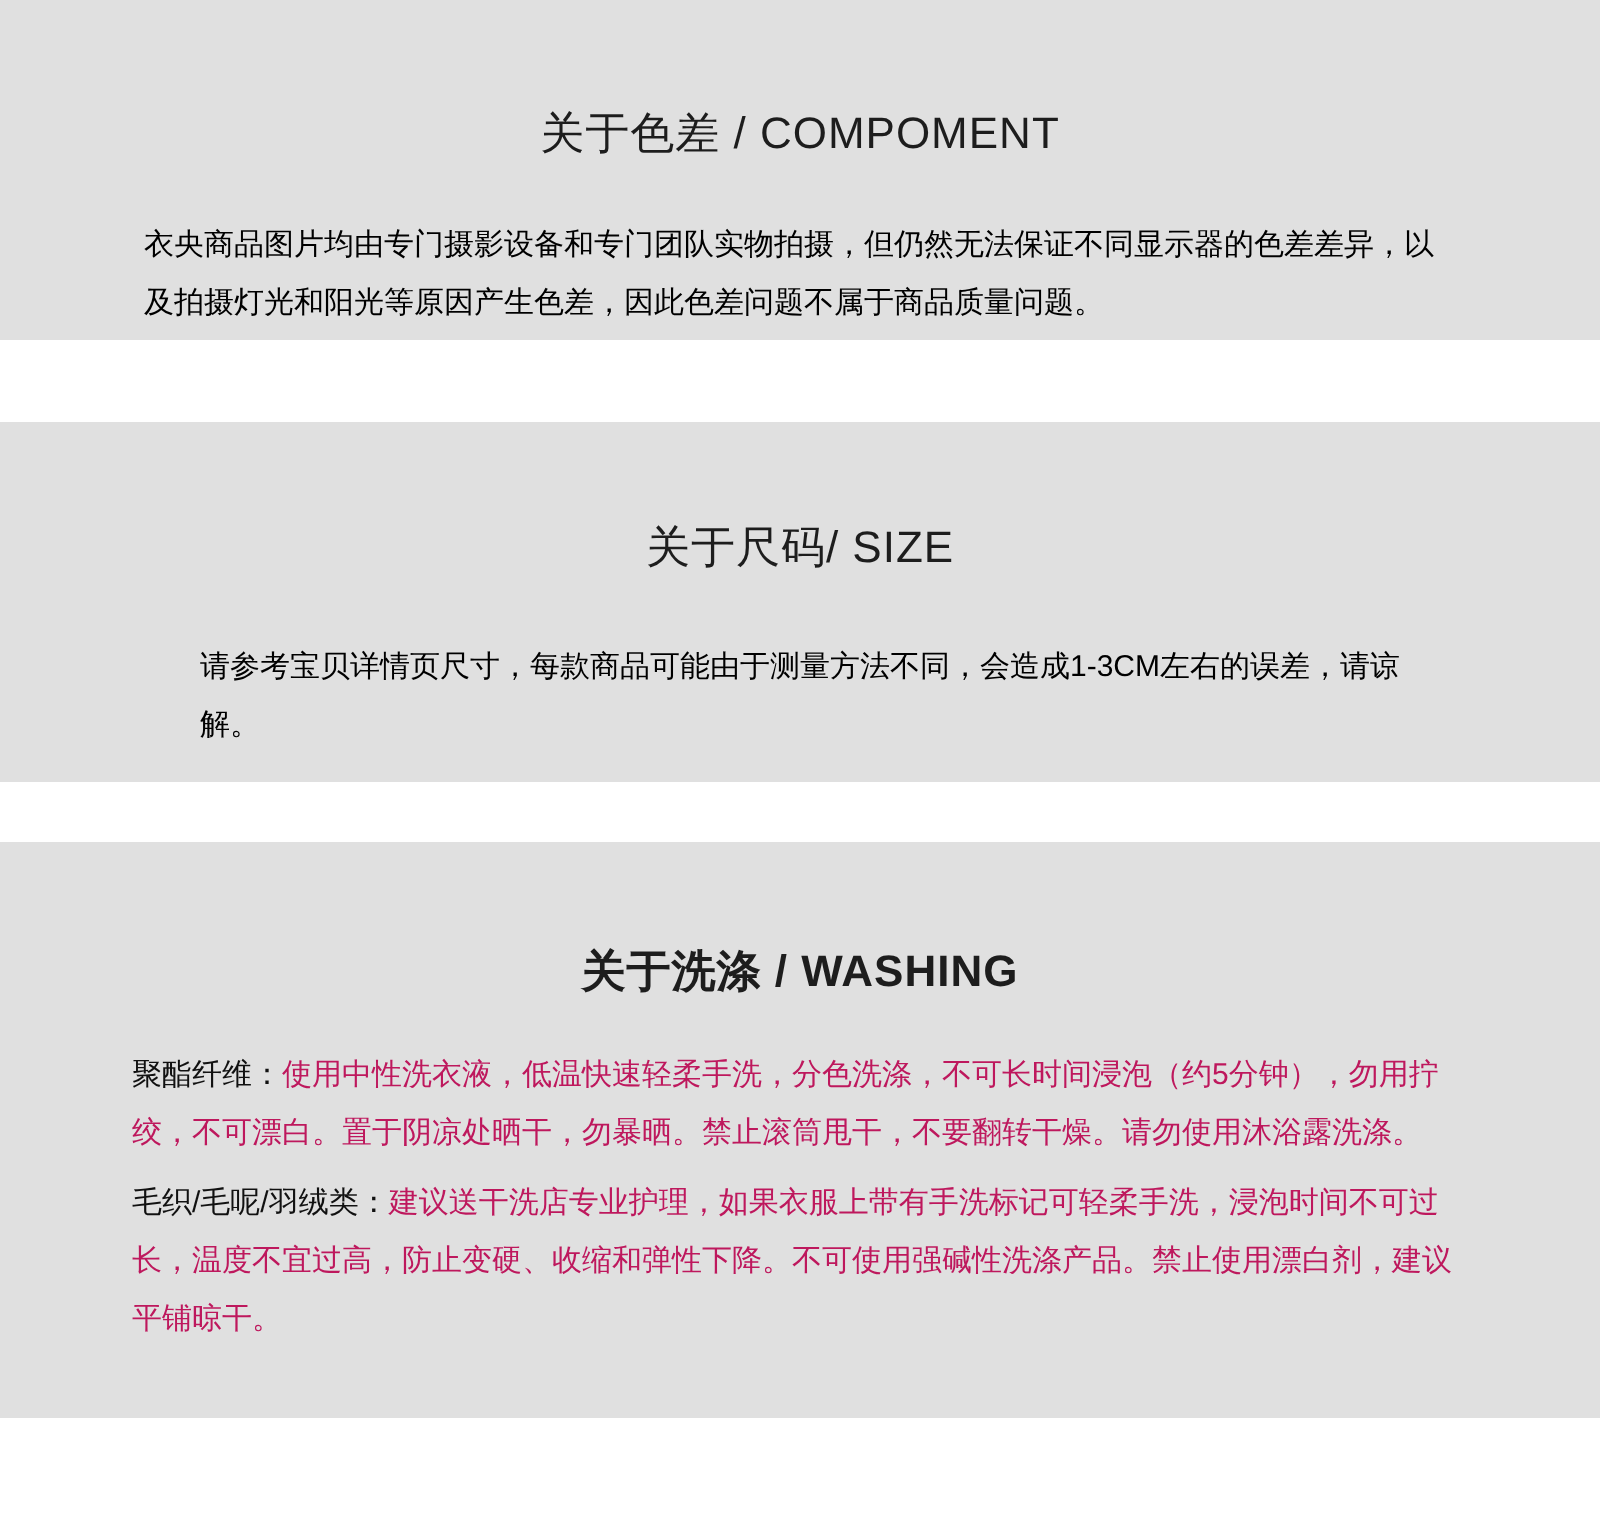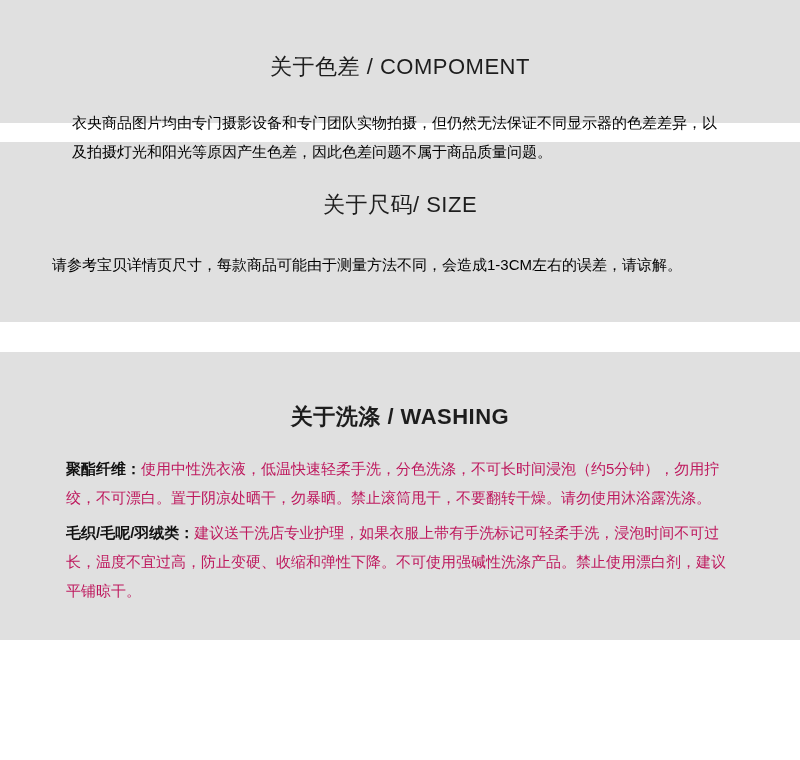--- a/index.html
+++ b/index.html
@@ -20,26 +20,26 @@
     height: 760px;
     background: #ffffff;
   }
   .section {
     background: #e0e0e0;
     box-sizing: border-box;
     width: 800px;
     padding: 0;
   }
   .sec-color {
-    height: 123px;
+    height: 170px;
     padding-top: 0;
   }
   .sec-size {
     height: 180px;
-    margin-top: 19px;
+    margin-top: 41px;
   }
   .sec-wash {
     height: 288px;
     margin-top: 30px;
   }
   .sec-title {
     text-align: center;
     font-size: 22px;
     font-weight: 400;
     letter-spacing: 0.5px;
@@ -51,32 +51,32 @@
 
   .body-text {
     font-size: 15px;
     line-height: 29px;
     color: #000000;
   }
   .color-body {
     padding: 26px 72px 0 72px;
   }
   .size-body {
-    padding: 30px 72px 0 52px;
+    padding: 30px 72px 0 100px;
   }
   .wash-body {
     padding: 22px 66px 0 66px;
   }
   .wash-block {
     margin-bottom: 6px;
     font-size: 15px;
     line-height: 29px;
   }
   .wash-label {
-    font-weight: bold;
+    font-weight: normal;
     color: #111111;
   }
   .wash-text {
     color: #be185d;
   }
   .spacer-bottom {
     height: 67px;
   }
 </style>
 </head>

